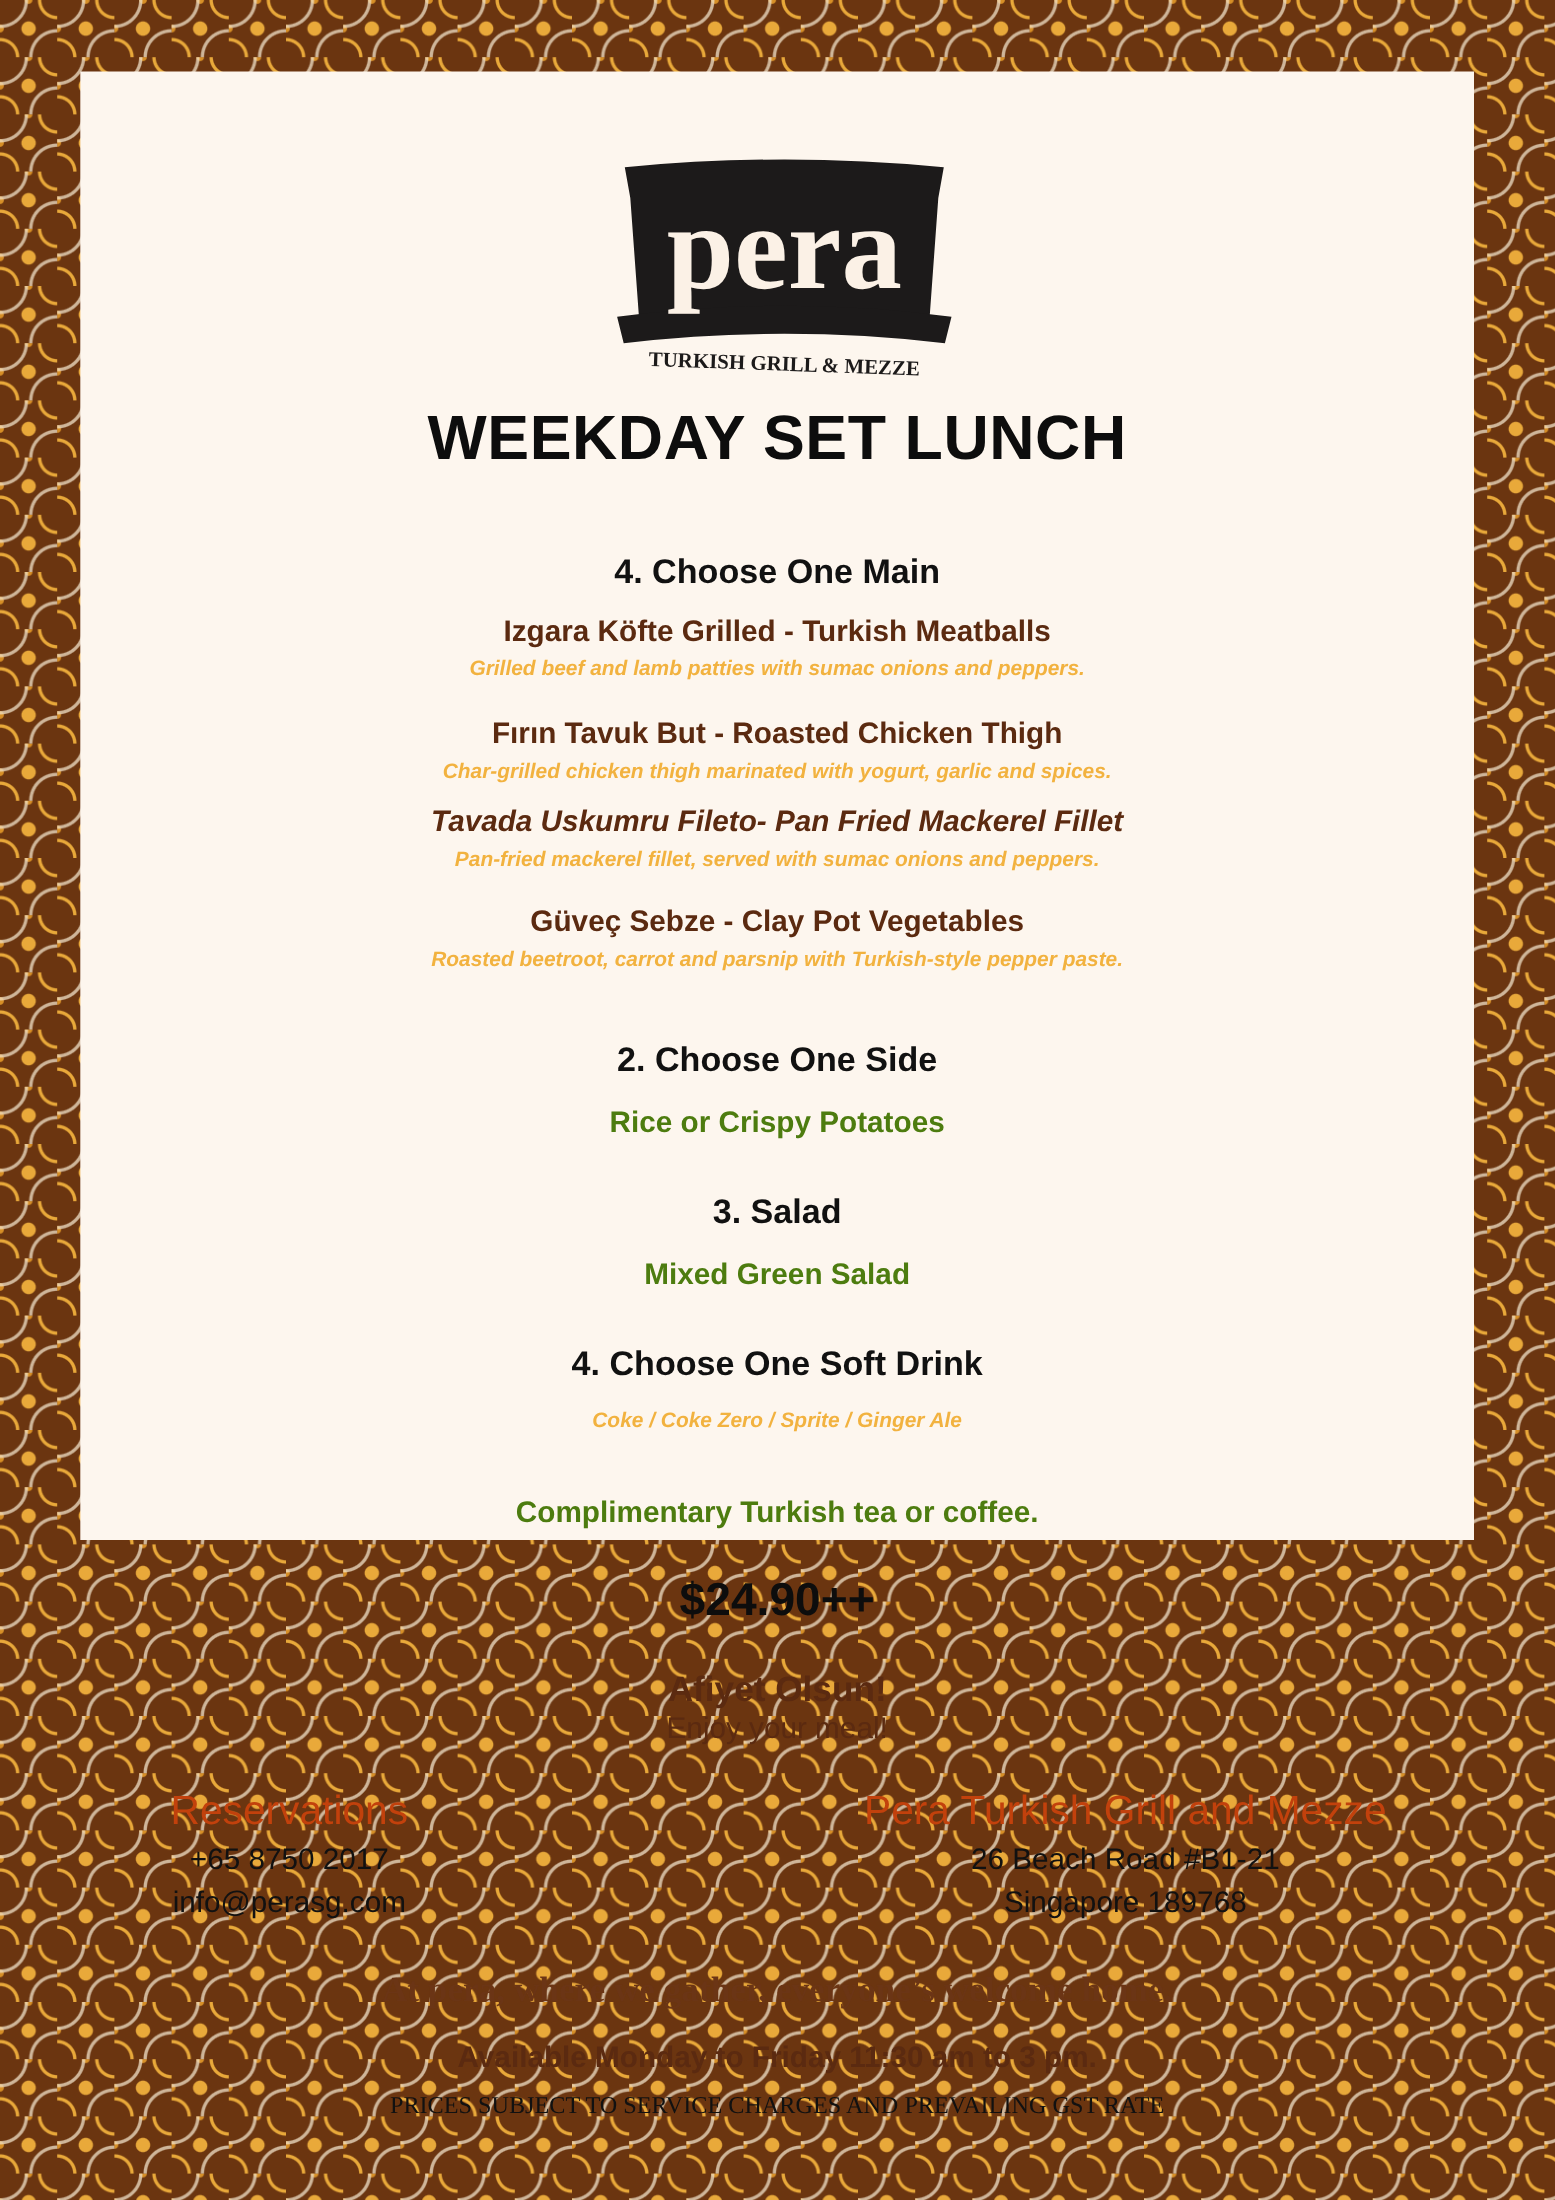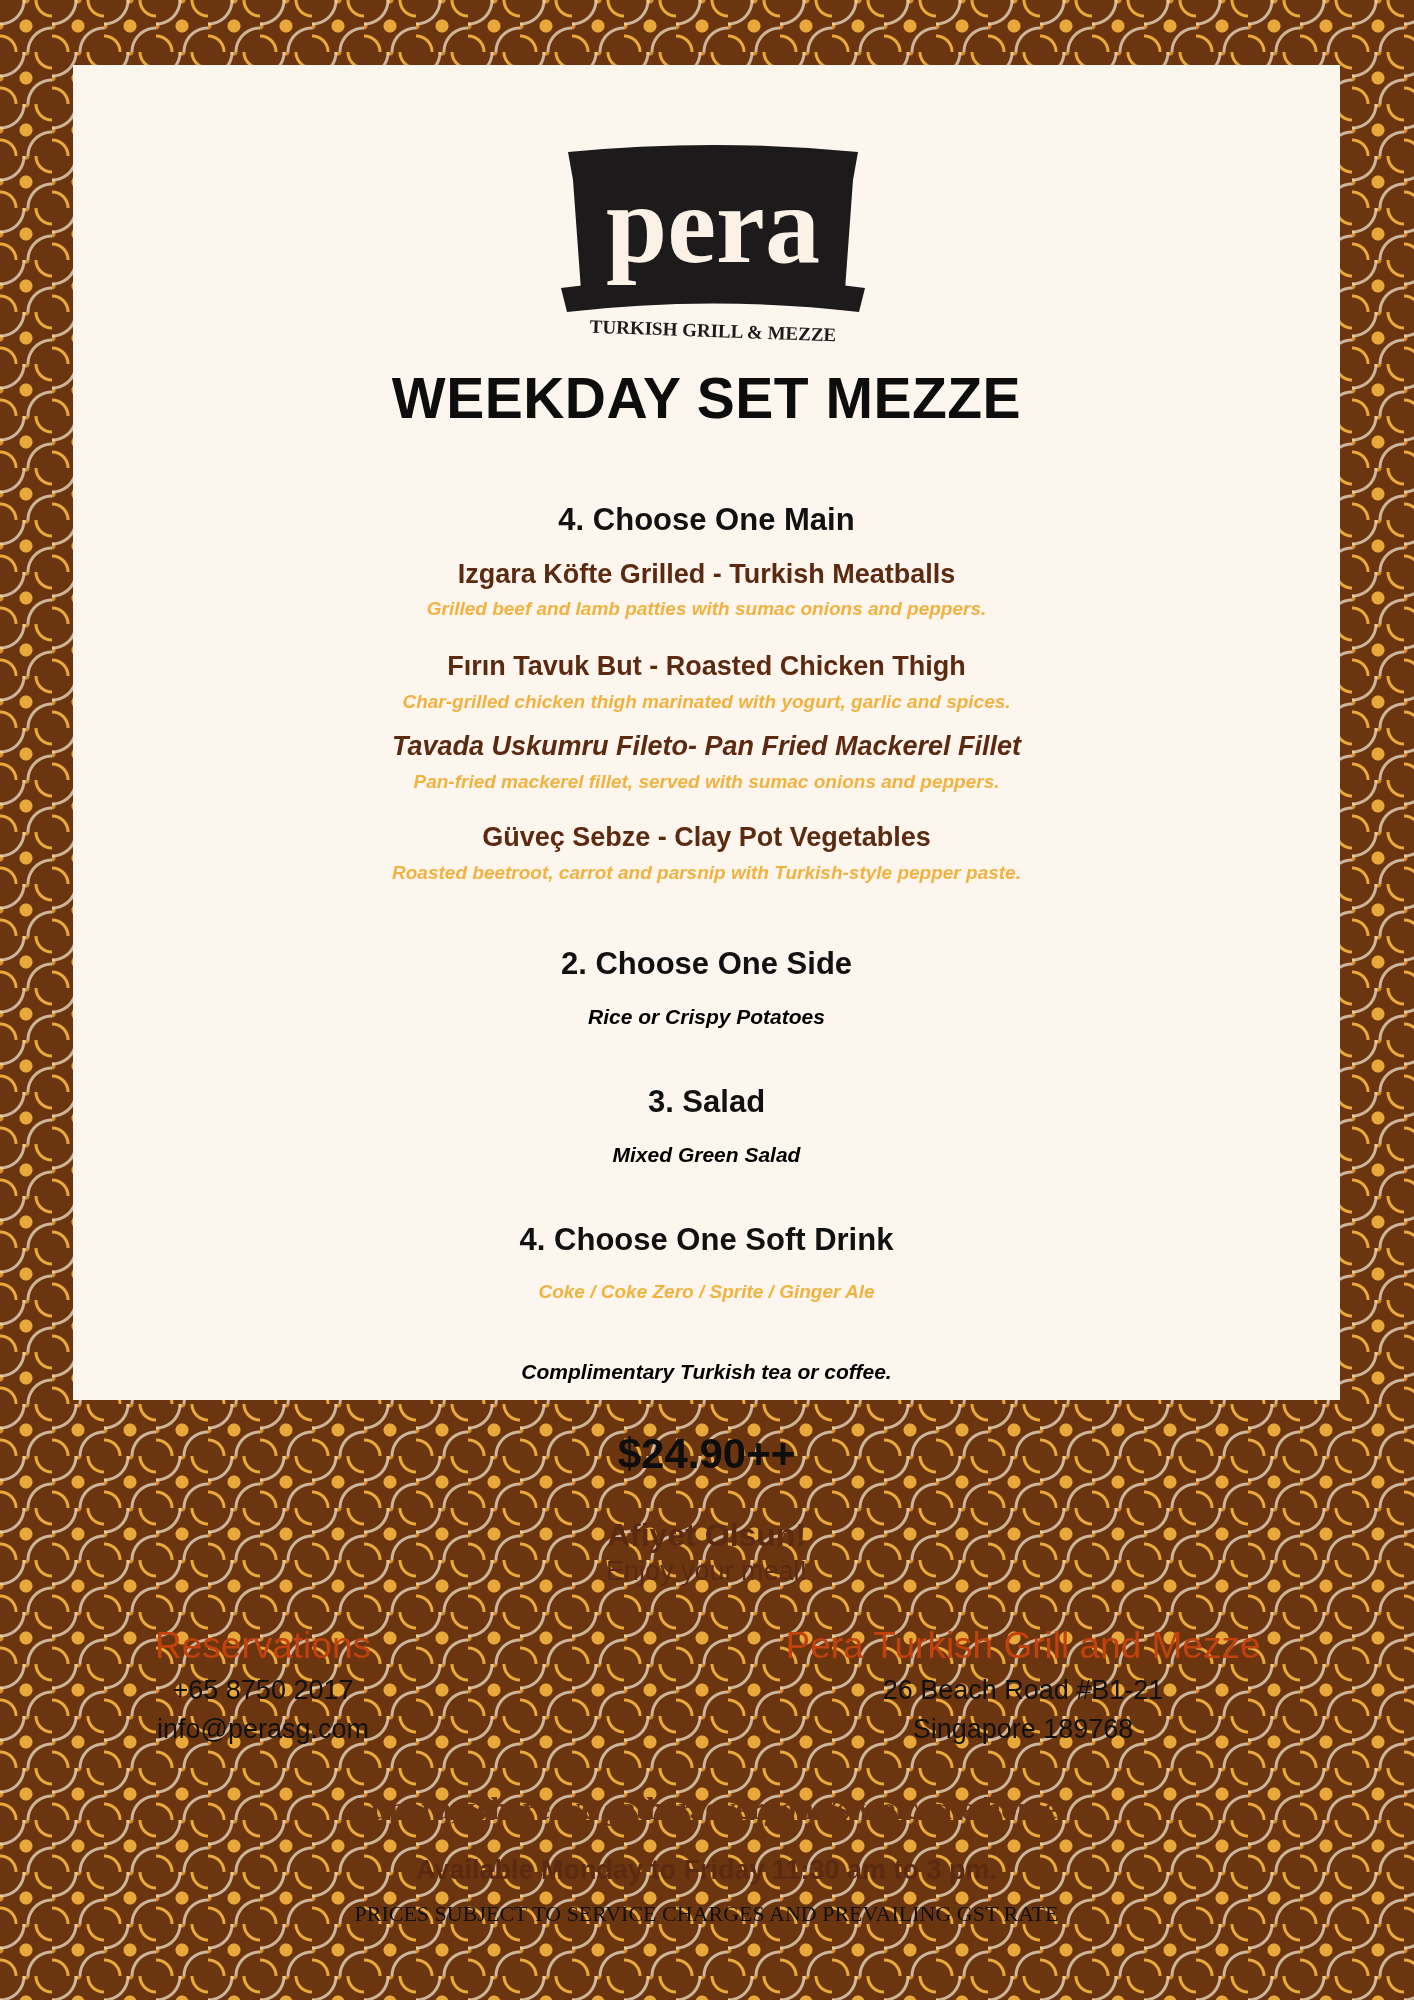--- a/index.html
+++ b/index.html
@@ -24,21 +24,21 @@
   .logo { position:absolute; left:480px; top:75px; width:320px; height:180px; }
   .title {
     position:absolute; left:0; right:0; top:300px;
     font-size:57px; font-weight:bold; color:#0d0d0d; letter-spacing:0.5px;
     font-family:"Liberation Sans", sans-serif;
   }
   .h2 { font-size:31px; font-weight:bold; color:#111; position:absolute; left:0; right:0; }
   .dish { font-size:27px; font-weight:bold; color:#5b2a10; position:absolute; left:0; right:0; }
   .dish.it { font-style:italic; }
   .desc { font-size:19px; font-weight:bold; font-style:italic; color:#f2b23f; position:absolute; left:0; right:0; }
-  .side { font-size:21px; font-weight:bold; font-style:italic; color:#000000; position:absolute; left:0; right:0; }
+  .side { font-size:27px; font-weight:bold; color:#4d7c0f; position:absolute; left:0; right:0; }
   .price { font-size:42px; font-weight:bold; color:#0d0d0d; position:absolute; left:0; right:0; }
   .afiyet { font-size:32px; font-weight:bold; color:#5b2a10; position:absolute; left:0; right:0; }
   .enjoy { font-size:27px; color:#5b2a10; position:absolute; left:0; right:0; }
   .col { position:absolute; text-align:center; }
   .col .ch { font-size:37px; font-weight:normal; color:#c2410c; }
   .col .cl { font-size:27px; color:#111; margin-top:8px; }
   .tagline {
     position:absolute; left:0; right:0; top:1725px;
     font-family:"Liberation Serif", serif; font-size:32px; font-weight:bold; color:#6b3515;
   }
@@ -52,21 +52,21 @@
 
   <div class="logo">
     <svg width="320" height="180" viewBox="0 0 320 180">
       <path d="M15 12 Q160 -2 305 12 L300 40 L292 150 Q160 138 28 150 L20 40 Z" fill="#1c1a1a"></path>
       <path d="M8 148 Q160 128 312 148 L306 172 Q160 155 14 172 Z" fill="#1c1a1a"></path>
       <text x="160" y="122" text-anchor="middle" font-family="Liberation Serif, serif" font-size="110" font-weight="bold" fill="#fbf1e6">pera</text>
     </svg>
     <div style="font-family:'Liberation Serif',serif;font-size:19px;color:#1c1a1a;font-weight:bold;margin-top:-4px;transform:rotate(2deg);">TURKISH GRILL &amp; MEZZE</div>
   </div>
 
-  <div class="title">WEEKDAY SET MEZZE</div>
+  <div class="title">WEEKDAY SET LUNCH</div>
 
   <div class="h2" style="top:437px">4. Choose One Main</div>
   <div class="dish" style="top:494px">Izgara Köfte Grilled - Turkish Meatballs</div>
   <div class="desc" style="top:533px">Grilled beef and lamb patties with sumac onions and peppers.</div>
   <div class="dish" style="top:586px">Fırın Tavuk But - Roasted Chicken Thigh</div>
   <div class="desc" style="top:626px">Char-grilled chicken thigh marinated with yogurt, garlic and spices.</div>
   <div class="dish it" style="top:666px">Tavada Uskumru Fileto- Pan Fried Mackerel Fillet</div>
   <div class="desc" style="top:706px">Pan-fried mackerel fillet, served with sumac onions and peppers.</div>
   <div class="dish" style="top:757px">Güveç Sebze - Clay Pot Vegetables</div>
   <div class="desc" style="top:797px">Roasted beetroot, carrot and parsnip with Turkish-style pepper paste.</div>

